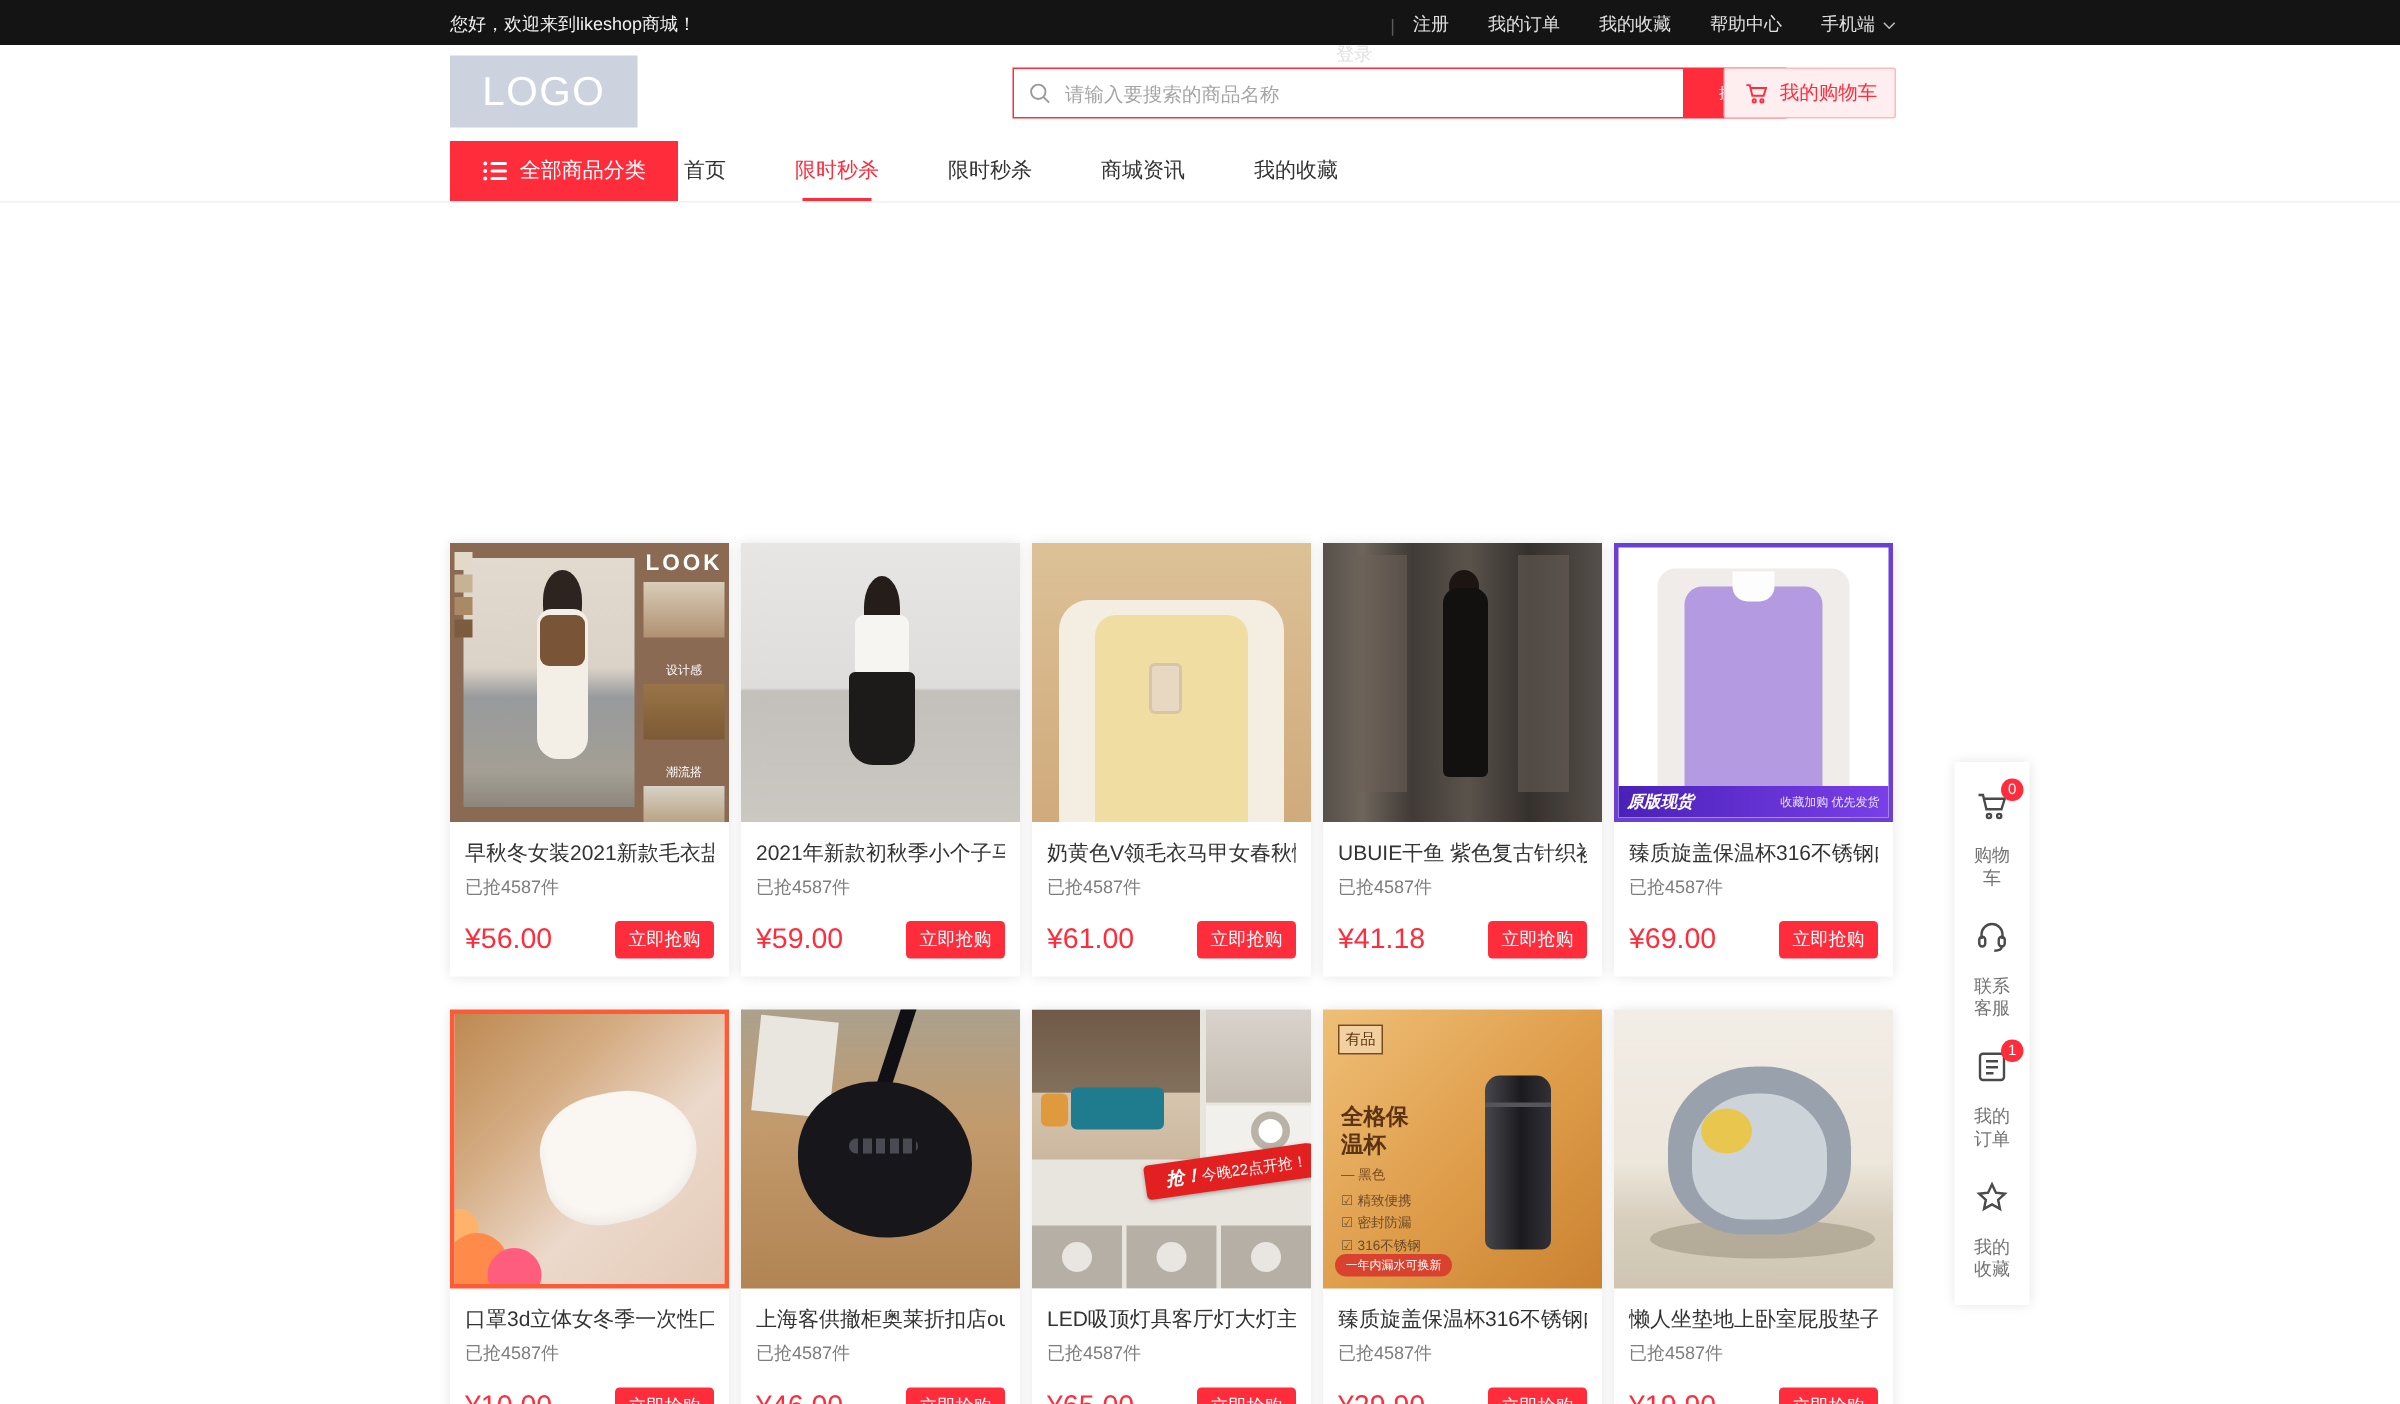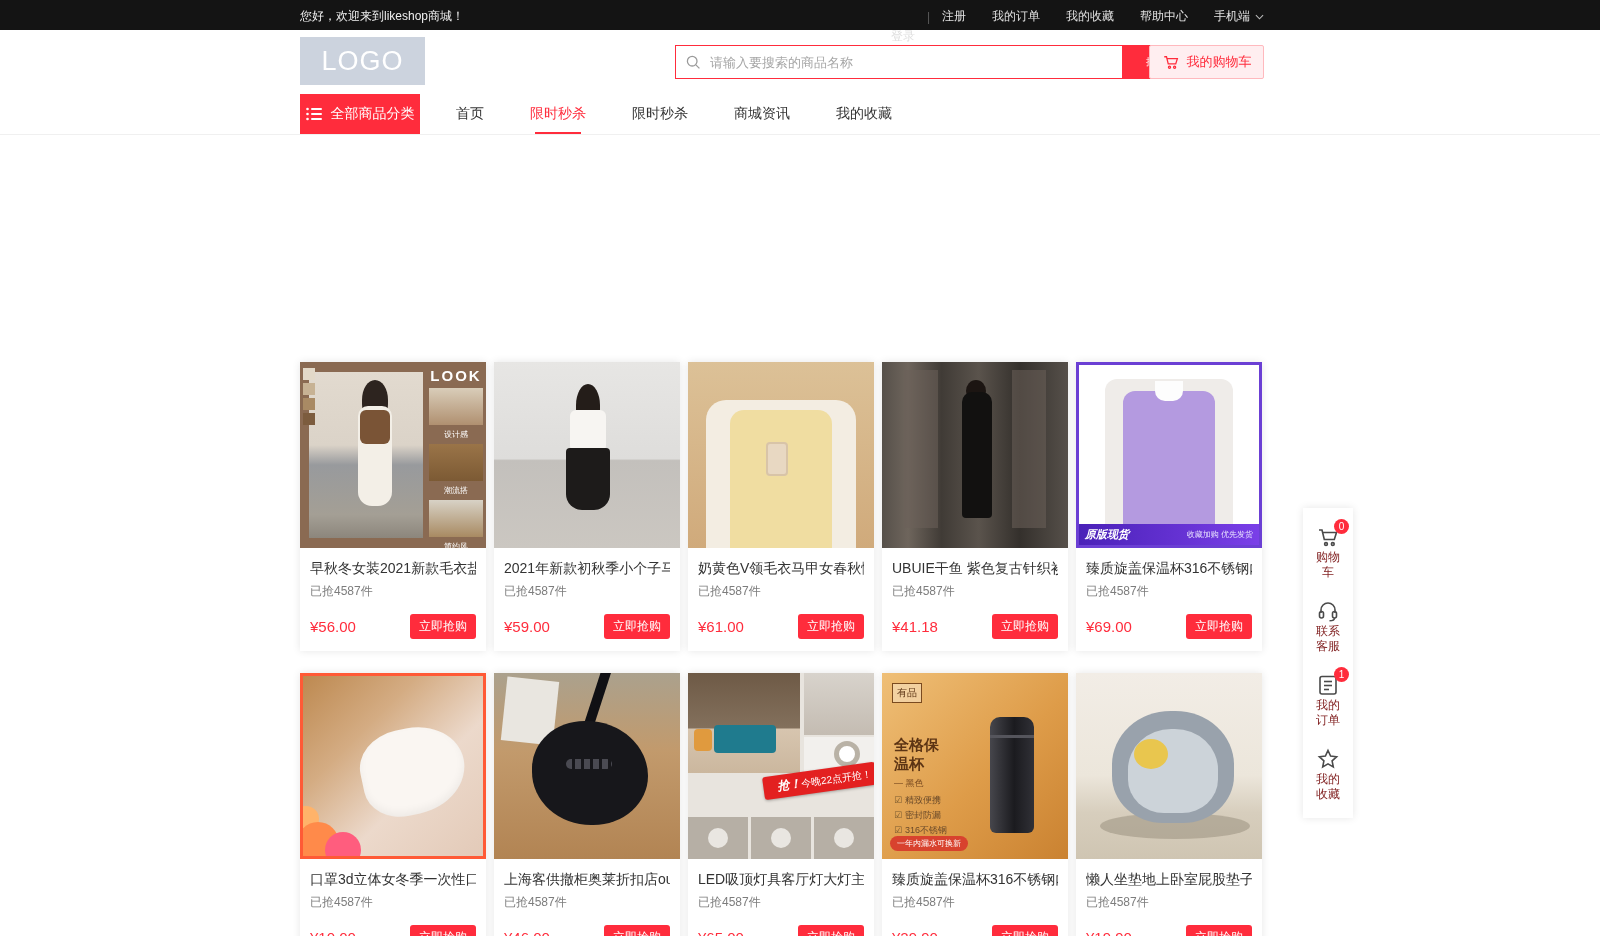--- a/index.html
+++ b/index.html
@@ -28,54 +28,54 @@
     border:1px solid #ff2c3c; display:flex; background:#fff; }
   .search-wrap .sicon { width:34px; display:flex; align-items:center; justify-content:center; }
   .search-input { flex:1; border:none; outline:none; font-size:13px; color:#333; }
   .search-input::placeholder { color:#a6a6a6; }
   .search-btn { width:68px; background:#ff2c3c; color:#fff; border:none; font-size:10px; cursor:pointer; }
   .cart-btn { position:absolute; right:0; top:15px; width:115px; height:34px; background:#ffeef0;
     border:1px solid #ffb9be; color:#ff2c3c; font-size:13px; display:flex; align-items:center;
     justify-content:center; gap:7px; cursor:pointer; border-radius:2px; }
 
   
-  .cat-btn { position:absolute; left:0; top:64px; width:120px; height:40px; background:#ff2c3c;
+  .cat-btn { position:absolute; left:0; top:64px; width:152px; height:40px; background:#ff2c3c;
     color:#fff; font-size:14px; display:flex; align-items:center; justify-content:center; gap:9px; cursor:pointer; }
   .nav-links { position:absolute; left:133px; top:64px; height:40px; display:flex; }
   .nav-item { position:relative; height:40px; display:flex; align-items:center; padding:0 23px;
     font-size:14px; color:#333; cursor:pointer; white-space:nowrap; }
   .nav-item.active { color:#ff2c3c;font-family:Liberation Mono, monospace; }
   .nav-item.active .bar { position:absolute; left:50%; transform:translateX(-50%); bottom:0;
     width:46px; height:2px; background:#ff2c3c; }
 
   
   .grid { margin-top:227px; display:flex; flex-wrap:wrap; column-gap:8px; row-gap:22px; width:964px; }
   .card { width:186px; background:#fff; box-shadow:0 0 8px rgba(0,0,0,.1); cursor:pointer; }
   .card-img { width:186px; height:186px; position:relative; overflow:hidden; }
   .card-body { padding:11px 10px 12px; }
   .card-title { font-size:14px; color:#333; line-height:19px; white-space:nowrap; overflow:hidden; }
   .card-sold { font-size:12px; color:#7d7d7d; margin-top:5px; }
   .price-row { display:flex; align-items:center; justify-content:space-between; margin-top:14px; }
-  .price { color:#ff2c3c; font-size:15px; }
+  .price { color:#ff2c3c; font-size:19px; }
   .buy-btn { width:66px; height:25px; background:#ff2c3c; color:#fff; border:none;
     font-size:12px; border-radius:3px; cursor:pointer; }
 
   
   .img1 { background:#8a6a52; }
   .i1-photo { position:absolute; left:9px; top:10px; width:114px; height:166px;
     background:linear-gradient(180deg,#e2dacf 0%,#dbd3c8 44%,#989a9d 56%,#a49f95 86%,#8c867c 100%); }
   .i1-hair { position:absolute; left:62px; top:18px; width:26px; height:40px; border-radius:50% 50% 40% 40%; background:#2d241f; }
   .i1-dress { position:absolute; left:58px; top:44px; width:34px; height:100px; border-radius:10px 10px 14px 14px; background:#f3efe7; }
   .i1-vest { position:absolute; left:60px; top:48px; width:30px; height:34px; border-radius:6px; background:#7a5436; }
   .i1-pal { position:absolute; left:3px; top:6px; display:flex; flex-direction:column; gap:3px; }
   .i1-pal span { width:12px; height:12px; display:block; }
   .i1-col { position:absolute; right:3px; top:5px; width:54px; text-align:center; }
   .i1-look { color:#fff; font-weight:bold; font-size:15px; letter-spacing:2px; }
   .i1-thumb { height:37px; margin-top:4px; background:linear-gradient(180deg,#d9cdb9,#b09070); }
-  .i1-tag { color:#fff; font-size:8px; margin-top:4px; }
+  .i1-tag { color:#fff; font-size:8px; margin-top:16px; }
   .img2 { background:linear-gradient(180deg,#e7e6e4 0%,#dedddb 52%,#c3c0bc 53%,#cbc7c1 100%); }
   .i2-hair { position:absolute; left:82px; top:22px; width:24px; height:42px; border-radius:50% 50% 40% 40%; background:#241d19; }
   .i2-top { position:absolute; left:76px; top:48px; width:36px; height:42px; border-radius:6px; background:#f7f5f2; }
   .i2-skirt { position:absolute; left:72px; top:86px; width:44px; height:62px; border-radius:4px 4px 16px 16px; background:#1d1b1a; }
   .img3 { background:linear-gradient(180deg,#dcc197 0%,#d0aa7b 100%); }
   .i3-shirt { position:absolute; left:18px; top:38px; width:150px; height:148px; border-radius:20px 20px 0 0; background:#f3ede2; }
   .i3-vest { position:absolute; left:42px; top:48px; width:102px; height:138px; border-radius:14px 14px 0 0; background:#f0dda1; }
   .i3-cup { position:absolute; left:78px; top:80px; width:22px; height:34px; border-radius:4px; background:#e8d8c2; border:2px solid #d8c4a8; }
   .img4 { background:linear-gradient(90deg,#56504a 0%,#6e655c 14%,#403b36 32%,#5a534c 52%,#34302c 74%,#56504a 100%); }
   .i4-panel1,.i4-panel2 { position:absolute; top:8px; bottom:20px; width:34px; background:#6b6159; opacity:.55; }
@@ -129,21 +129,21 @@
   .i10-chair { position:absolute; left:36px; top:38px; width:122px; height:112px; border-radius:48% 48% 42% 42%; background:#99a2ac; }
   .i10-inner { position:absolute; left:52px; top:56px; width:90px; height:84px; border-radius:48% 48% 40% 40%; background:#ccd3d9; }
   .i10-duck { position:absolute; left:58px; top:66px; width:34px; height:30px; border-radius:50%; background:#e9c64e; }
   .i10-mat { position:absolute; left:24px; top:140px; width:150px; height:26px; border-radius:50%; background:#8d8674; opacity:.45; }
 
   
   .floatbar { position:absolute; left:1303px; top:508px; width:50px; background:#fff;
     box-shadow:0 0 8px rgba(0,0,0,.1); padding:8px 0 6px; }
   .fb-item { padding:9px 0 10px; text-align:center; cursor:pointer; }
   .fb-iconwrap { position:relative; width:24px; height:24px; margin:0 auto; }
-  .fb-label { font-size:12px; color:#7f1d1d; line-height:15px; margin-top:1px; width:34px; margin-left:auto; margin-right:auto; }
+  .fb-label { font-size:12px; color:#737373; line-height:15px; margin-top:14px; width:34px; margin-left:auto; margin-right:auto; }
   .fb-badge { position:absolute; top:-6px; right:-9px; min-width:15px; height:15px; border-radius:8px;
     background:#ff2c3c; color:#fff; font-size:10px; line-height:15px; padding:0 3px; }
 </style>
 </head>
 <body>
 
 <div class="topbar">
   <div class="container">
     <span class="tb-welcome">您好，欢迎来到likeshop商城！</span>
     <div class="tb-links">

